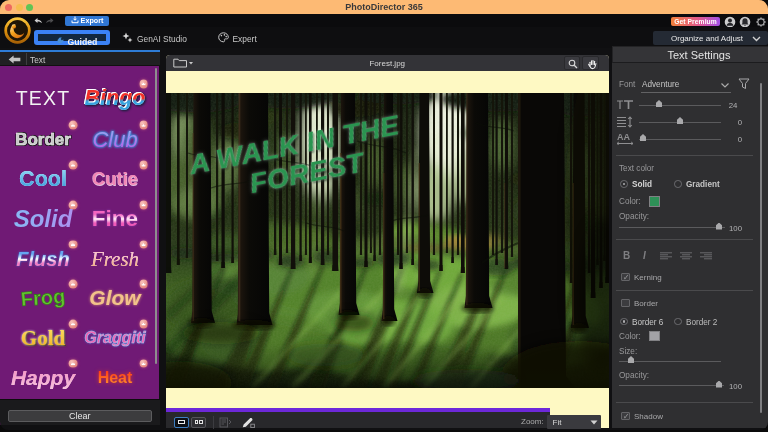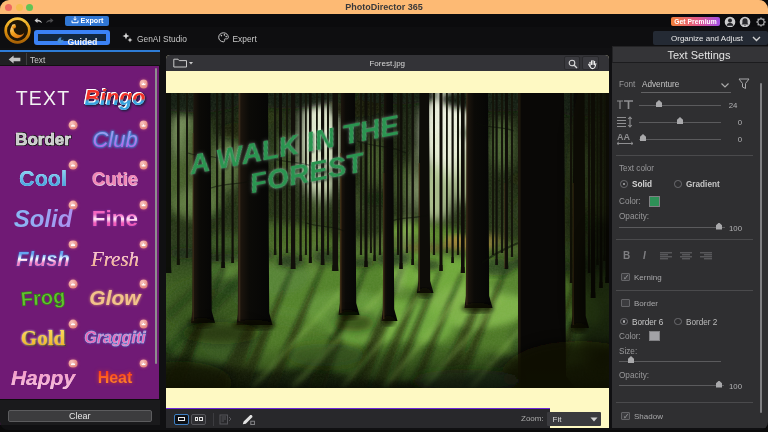--- a/index.html
+++ b/index.html
@@ -27,21 +27,21 @@
 #clearbtn { position:absolute; left:8px; top:9.7px; width:143.5px; height:11.8px; background:#3c3c3e; border:1px solid #5c5c5e; border-radius:2px; color:#e8e8e8; font-size:9px; text-align:center; line-height:10.5px; }
 #lpscroll { position:absolute; left:154.6px; top:16.6px; width:2.6px; height:296px; background:#8e8e8e; border-radius:2px; }
 .preset { position:absolute; width:86px; text-align:center; transform:translate(-50%,-50%); white-space:nowrap; }
 .badge { position:absolute; width:8.8px; height:8.8px; border-radius:50%; background:radial-gradient(circle at 35% 30%, #f9c4bd, #e4837c 72%); transform:translate(-50%,-50%); box-shadow:0 0 3px rgba(240,130,130,.55); }
 .badge:after { content:""; position:absolute; left:2.2px; top:2.9px; width:4.4px; height:3.1px; background:#fff; clip-path:polygon(0 100%,0 15%,25% 55%,50% 0,75% 55%,100% 15%,100% 100%); }
 
 #canvas { position:absolute; left:165.5px; top:54.5px; width:443.5px; height:373.5px; background:#fef9c3; border-radius:4px 4px 0 0; }
 #ctop { position:absolute; left:0; top:0; width:443.5px; height:16.5px; background:#333337; border-radius:4px 4px 0 0; }
 #cname { position:absolute; left:0; right:0; top:4.4px; text-align:center; font-size:8px; color:#d8d8d8; }
 .cbtn { position:absolute; top:1.5px; height:13.5px; background:#3b3b40; border:1px solid #29292c; border-radius:2px; }
-#cbottom { position:absolute; left:0; top:353px; width:384px; height:20.5px; background:#28282b; border-top:1px solid #6d28d9; }
+#cbottom { position:absolute; left:0; top:353px; width:384px; height:20.5px; background:#28282b; border-top:4px solid #6d28d9; }
 #imgwrap { position:absolute; left:0.5px; top:38.8px; width:442.5px; height:294.8px; overflow:hidden; }
 #overlaytext { position:absolute; left:22px; top:37px; width:218px; text-align:center; transform:rotate(-11deg); font-weight:bold; font-style:italic; color:#2a9450; text-shadow:0 0 1px rgba(240,255,245,.8), 0 0 4px rgba(225,255,235,.3), 1px 1.5px 2px rgba(8,25,12,.5); font-size:28px; letter-spacing:0.3px; line-height:30px; }
 
 #rpanel { position:absolute; left:612px; top:46px; width:156px; height:382px; background:#2f2f31; }
 #rphead { position:absolute; left:0; top:0; width:174px; height:16.5px; background:#343437; border:1px solid #232325; border-bottom:1px solid #1c1c1e; color:#e4e4e4; font-size:11px; text-align:center; line-height:16.5px; }
 .rlab { position:absolute; font-size:8.2px; color:#98989a; }
 .rval { position:absolute; font-size:7.8px; color:#b2b2b4; text-align:right; width:18px; }
 .track { position:absolute; height:1.2px; background:#5b5b5d; }
 .thumb { position:absolute; width:6px; height:7px; background:#a9a9ab; clip-path:polygon(50% 0,100% 38%,100% 100%,0 100%,0 38%); transform:translate(-50%,-1px); }
 .rdiv { position:absolute; left:4px; width:137px; height:1px; background:#4a4a4c; }

